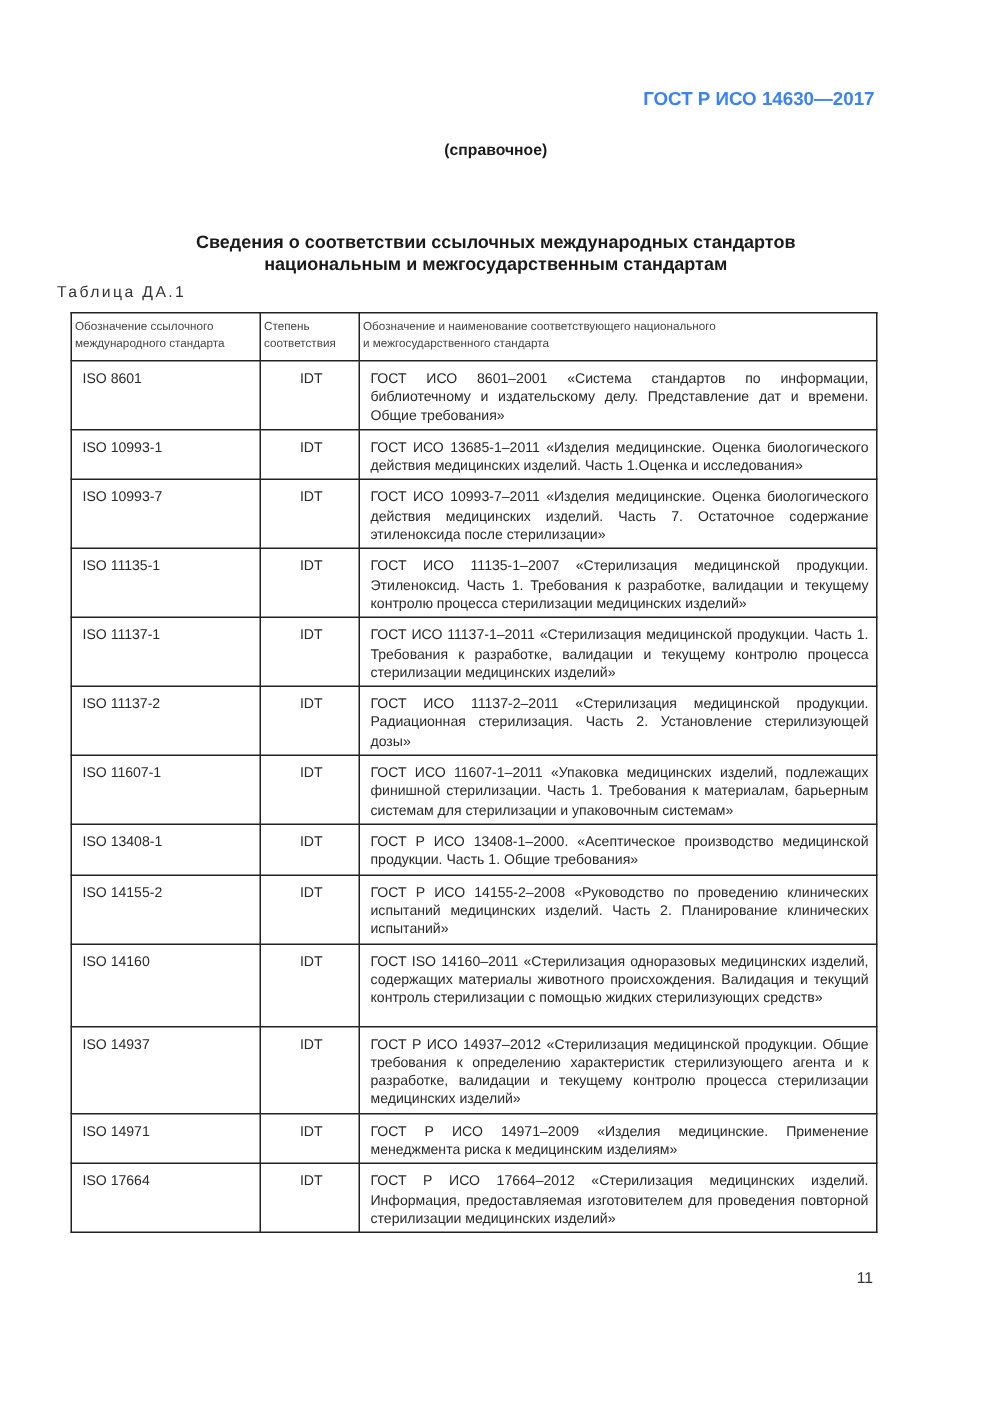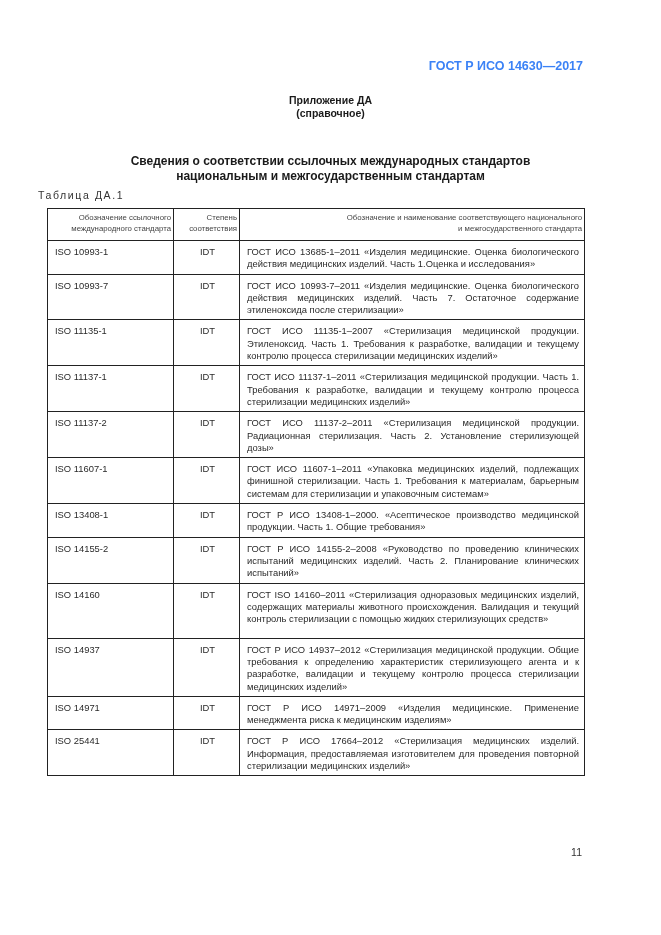--- a/index.html
+++ b/index.html
@@ -27,37 +27,36 @@
   table.ref {
     position: absolute; top: 208px; left: 47px; width: 537px;
     border-collapse: collapse; table-layout: fixed;
     font-size: 9.4px; line-height: 12.3px; color: #2a2a2a;
   }
   table.ref th, table.ref td {
     border: 1.3px solid #222; vertical-align: top;
   }
   table.ref th {
     font-weight: normal; font-size: 7.8px; line-height: 11px; color: #444;
-    text-align: right; padding: 3px 2px 2px 2px; height: 26px;
+    text-align: left; padding: 3px 2px 2px 2px; height: 26px;
   }
   table.ref td { padding: 5px 5px 3px 7px; }
   td.c-iso { text-align: left; }
   td.c-deg { text-align: center; }
   td.c-gost { text-align: justify; padding-left: 5px; padding-right: 5px; }
   .page-num {
     position: absolute; top: 846px; right: 79px; font-size: 10.5px; color: #333;
   }
 </style>
 </head>
 <body>
 
 <div class="doc-id">ГОСТ Р ИСО 14630—2017</div>
 
 <div class="appendix">
-  <div>Приложение ДА</div>
   <div>(справочное)</div>
 </div>
 
 <div class="section-title">
   <div>Сведения о соответствии ссылочных международных стандартов</div>
   <div>национальным и межгосударственным стандартам</div>
 </div>
 
 <div class="table-caption">Таблица ДА.1</div>
 
@@ -77,20 +76,25 @@
         <div>Степень</div>
         <div>соответствия</div>
       </th>
       <th>
         <div>Обозначение и наименование соответствующего национального</div>
         <div>и межгосударственного стандарта</div>
       </th>
     </tr>
   </thead>
   <tbody id="table-body">
+      <tr style="height: 45px;">
+        <td class="c-iso">ISO 8601</td>
+        <td class="c-deg">IDT</td>
+        <td class="c-gost">ГОСТ ИСО 8601–2001 «Система стандартов по информации, библиотечному и издательскому делу. Представление дат и времени. Общие требования»</td>
+      </tr>
       <tr style="height: 31px;">
         <td class="c-iso">ISO 10993-1</td>
         <td class="c-deg">IDT</td>
         <td class="c-gost">ГОСТ ИСО 13685-1–2011 «Изделия медицинские. Оценка биологического действия медицинских изделий. Часть 1.Оценка и исследования»</td>
       </tr>
       <tr style="height: 42px;">
         <td class="c-iso">ISO 10993-7</td>
         <td class="c-deg">IDT</td>
         <td class="c-gost">ГОСТ ИСО 10993-7–2011 «Изделия медицинские. Оценка биологического действия медицинских изделий. Часть 7. Остаточное содержание этиленоксида после стерилизации»</td>
       </tr>
@@ -133,20 +137,20 @@
         <td class="c-iso">ISO 14937</td>
         <td class="c-deg">IDT</td>
         <td class="c-gost">ГОСТ Р ИСО 14937–2012 «Стерилизация медицинской продукции. Общие требования к определению характеристик стерилизующего агента и к разработке, валидации и текущему контролю процесса стерилизации медицинских изделий»</td>
       </tr>
       <tr style="height: 30px;">
         <td class="c-iso">ISO 14971</td>
         <td class="c-deg">IDT</td>
         <td class="c-gost">ГОСТ Р ИСО 14971–2009 «Изделия медицинские. Применение менеджмента риска к медицинским изделиям»</td>
       </tr>
       <tr style="height: 43px;">
-        <td class="c-iso">ISO 25441</td>
+        <td class="c-iso">ISO 17664</td>
         <td class="c-deg">IDT</td>
         <td class="c-gost">ГОСТ Р ИСО 17664–2012 «Стерилизация медицинских изделий. Информация, предоставляемая изготовителем для проведения повторной стерилизации медицинских изделий»</td>
       </tr>
     </tbody>
 </table>
 
 <div class="page-num">11</div>
 
 </body></html>

